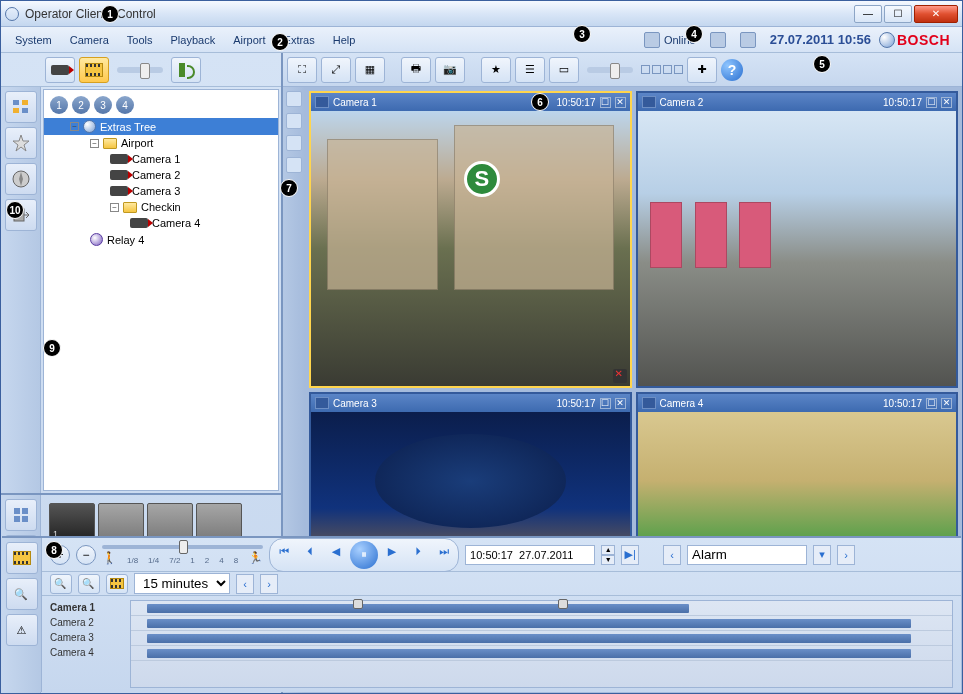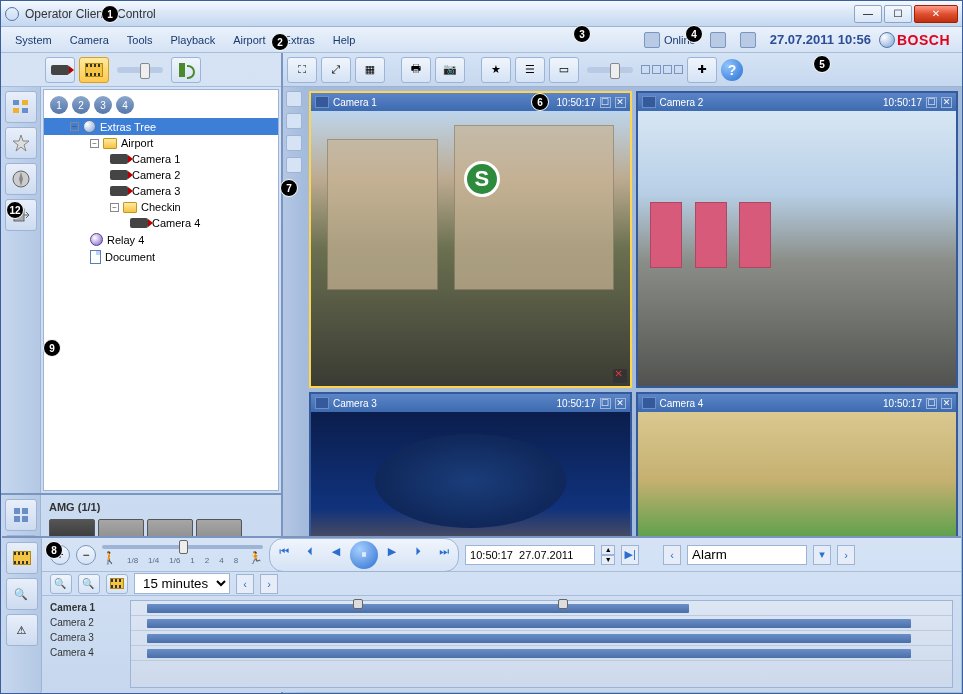--- a/index.html
+++ b/index.html
@@ -133,21 +133,21 @@
 
   <div class="callout" style="top:4px; left:100px;">1</div>
   <div class="callout" style="top:32px; left:270px;">2</div>
   <div class="callout" style="top:24px; left:572px;">3</div>
   <div class="callout" style="top:24px; left:684px;">4</div>
   <div class="callout" style="top:54px; left:812px;">5</div>
   <div class="callout" style="top:92px; left:530px;">6</div>
   <div class="callout" style="top:178px; left:279px;">7</div>
   <div class="callout" style="top:540px; left:44px;">8</div>
   <div class="callout" style="top:338px; left:42px;">9</div>
-  <div class="callout" style="top:200px; left:5px;">12</div>
+  <div class="callout" style="top:200px; left:5px;">10</div>
 
   <div class="titlebar">
     <div class="titlebar-icon"></div>
     <div class="titlebar-text">Operator Client - Control</div>
     <div class="win-btns">
       <div class="win-btn">—</div>
       <div class="win-btn">☐</div>
       <div class="win-btn close">✕</div>
     </div>
   </div>
@@ -256,24 +256,20 @@
             <span>Checkin</span>
           </div>
           <div class="tree-node indent4">
               <div class="cam-glyph"></div>
               <span>Camera 4</span>
             </div>
           <div class="tree-node indent2">
               <div class="relay-ic"></div>
               <span>Relay 4</span>
             </div>
-          <div class="tree-node indent2">
-              <div class="doc-ic"></div>
-              <span>Document</span>
-            </div>
         </div>
       </div>
 
       <div class="amg-panel">
         <div class="side-tabs amg-side">
           <div class="side-tab">
               <svg viewBox="0 0 20 20">
                 <rect x="3" y="3" width="6" height="6" fill="#6a8fc8"></rect>
                 <rect x="11" y="3" width="6" height="6" fill="#6a8fc8"></rect>
                 <rect x="3" y="11" width="6" height="6" fill="#6a8fc8"></rect>
@@ -281,21 +277,20 @@
               </svg>
             </div>
           <div class="side-tab">
               <svg viewBox="0 0 20 20">
                 <circle cx="10" cy="10" r="8" fill="#ccc" stroke="#777"></circle>
                 <circle cx="10" cy="10" r="3" fill="#888"></circle>
               </svg>
             </div>
         </div>
         <div class="amg-body">
-          <div class="amg-title">AMG (1/1)</div>
           <div class="amg-grid">
             <div class="amg-cell first">
                 <span class="lbl">1</span>
               </div>
             <div class="amg-cell"></div>
             <div class="amg-cell"></div>
             <div class="amg-cell"></div>
             <div class="amg-cell"></div>
             <div class="amg-cell"></div>
             <div class="amg-cell"></div>
@@ -412,21 +407,21 @@
       </div>
       <div class="ctrl-main">
         <div class="ctrl-row1">
           <div class="zoom-btn">+</div>
           <div class="zoom-btn">−</div>
           <div class="speed-scale">
             <div class="speed-thumb"></div>
             <span style="font-size:12px">🚶</span>
             <span>1/8</span>
             <span>1/4</span>
-            <span>1/6</span>
+            <span>7/2</span>
             <span>1</span>
             <span>2</span>
             <span>4</span>
             <span>8</span>
             <span style="font-size:12px">🏃</span>
           </div>
           <div class="pb-btns">
             <div class="pb-btn">⏮</div>
             <div class="pb-btn">⏴</div>
             <div class="pb-btn">◀</div>

